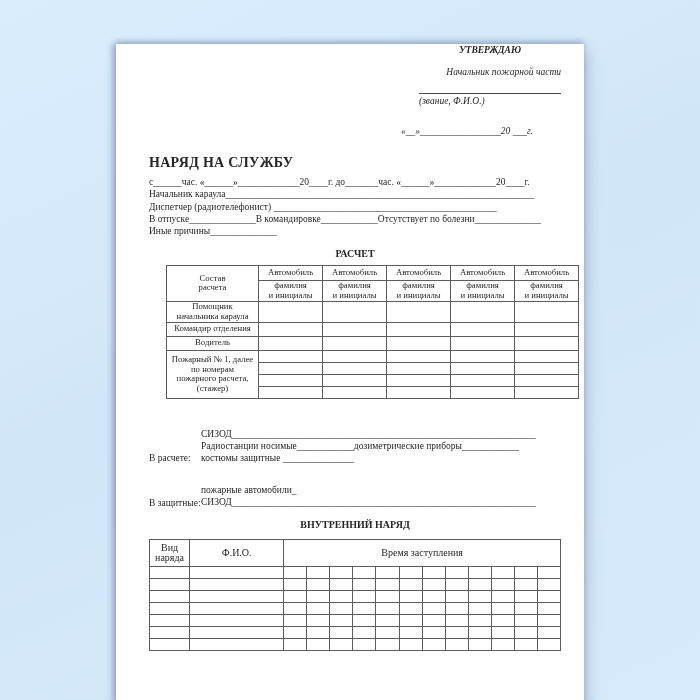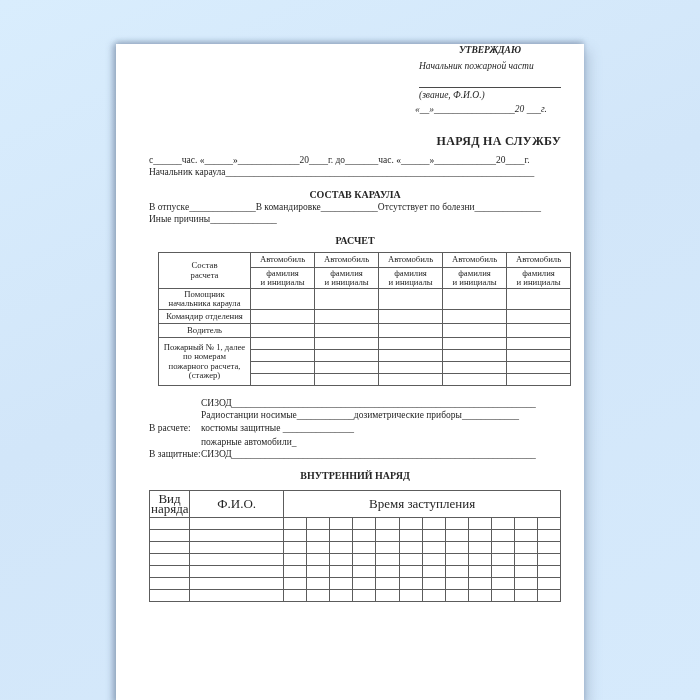--- a/index.html
+++ b/index.html
@@ -15,53 +15,53 @@
     margin:20px auto 0 auto;
     background:#ffffff;
     box-shadow:-4px 0 6px rgba(104,124,152,.45),0 -3px 5px rgba(104,124,152,.35),5px 6px 12px rgba(104,124,152,.30);
     box-sizing:border-box;
     padding:0 23px 0 33px;
     font-size:9.5px;line-height:12px;
   }
   
   .approve{width:160px;margin:44px 0 0 auto;font-style:italic;}
   .approve .a-stamp{font-weight:bold;text-align:center;padding-left:18px;}
-  .approve .a-pos{text-align:left;padding-left:18px;margin-top:4px;}
+  .approve .a-pos{text-align:right;padding-left:18px;margin-top:10px;}
   .approve .a-rule{border-bottom:1px solid #4a4a4a;height:15px;margin-left:18px;}
   .approve .a-hint{text-align:left;padding-left:18px;margin-top:1px;}
-  .approve .a-date{text-align:center;margin-top:2px;}
-  
-  .title-main{margin-top:20px;text-align:right;font-weight:bold;font-size:12px;letter-spacing:.3px;font-family:Liberation Serif, serif;}
+  .approve .a-date{text-align:left;margin-top:18px;}
+  
+  .title-main{margin-top:20px;text-align:left;font-weight:bold;font-size:14px;letter-spacing:.3px;font-family:Liberation Serif, serif;}
   .title-sub{text-align:center;font-weight:bold;padding-left:58px;line-height:13px;}
   
   .intro{margin-top:7px;}
   .intro div{white-space:nowrap;line-height:12.4px;}
   
   .h{ text-align:center;font-weight:bold;font-size:10px;margin-top:9px;line-height:13px;}
   .squad-lines div{white-space:nowrap;line-height:12.2px;}
   
   table{border-collapse:collapse;table-layout:fixed;}
-  .calc-table{width:412px;margin:5px 0 0 9px;font-size:8.7px;line-height:9.6px;padding-left:23px;}
+  .calc-table{width:412px;margin:5px 0 0 17px;font-size:8.7px;line-height:9.6px;padding-left:23px;}
   .calc-table th,.calc-table td{border:1px solid #5c5c5c;padding:0 1px;text-align:center;vertical-align:middle;font-weight:normal;}
   .pre{white-space:pre-line;}
   .calc-table .c-comp{width:92px;}
   .calc-table .c-auto{width:64px;}
   .calc-table .r-veh{height:14px;}
   .calc-table .r-sub{height:20px;}
   .calc-table .h20{height:20px;}
   .calc-table .h13{height:13px;}
   .calc-table .h12{height:11px;}
   
   .equip{margin-top:11px;}
   .equip-row{display:flex;align-items:flex-end;margin-top:2px;}
   .equip-label{width:52px;flex:0 0 52px;}
-  .equip-lines{flex:1;}
+  .equip-lines{flex:1;margin-top:18px;}
   .equip-lines div{white-space:nowrap;line-height:12.2px;}
   
-  .duty-table{width:412px;margin:8px 0 0 0;font-size:13px;line-height:9.8px;}
+  .duty-table{width:412px;margin:8px 0 0 0;font-size:10px;line-height:9.8px;}
   .duty-table th,.duty-table td{border:1px solid #5c5c5c;padding:0 1px;text-align:center;vertical-align:middle;font-weight:normal;}
   .duty-table thead th{height:26px;}
   .duty-table tbody td{height:11px;}
   .dc-vid{width:40px;}
   .dc-fio{width:94px;}
   .dc-t{width:23px;}
 </style>
 </head>
 <body>
 
@@ -73,23 +73,23 @@
     <div class="a-rule"></div>
     <div class="a-hint">(звание, Ф.И.О.)</div>
     <div class="a-date">«__»_________________20 ___г.</div>
   </div>
 
   <div class="title-main">НАРЯД НА СЛУЖБУ</div>
 
   <div class="intro">
     <div>с______час. «______»_____________20____г. до_______час. «______»_____________20____г.</div>
     <div>Начальник караула_________________________________________________________________</div>
+    <div>Диспетчер (радиотелефонист) _______________________________________________</div>
   </div>
 
-  <div class="h">СОСТАВ КАРАУЛА</div>
   <div class="squad-lines">
     <div>В отпуске______________В командировке____________Отсутствует по болезни______________</div>
     <div>Иные причины______________</div>
   </div>
 
   <div class="h">РАСЧЕТ</div>
   <table class="calc-table">
     <colgroup>
       <col class="c-comp">
         <col class="c-auto">

